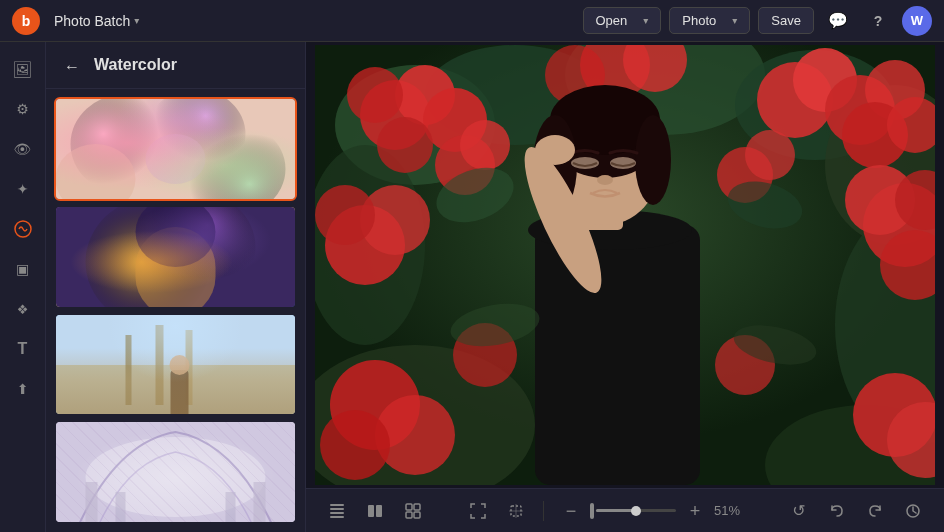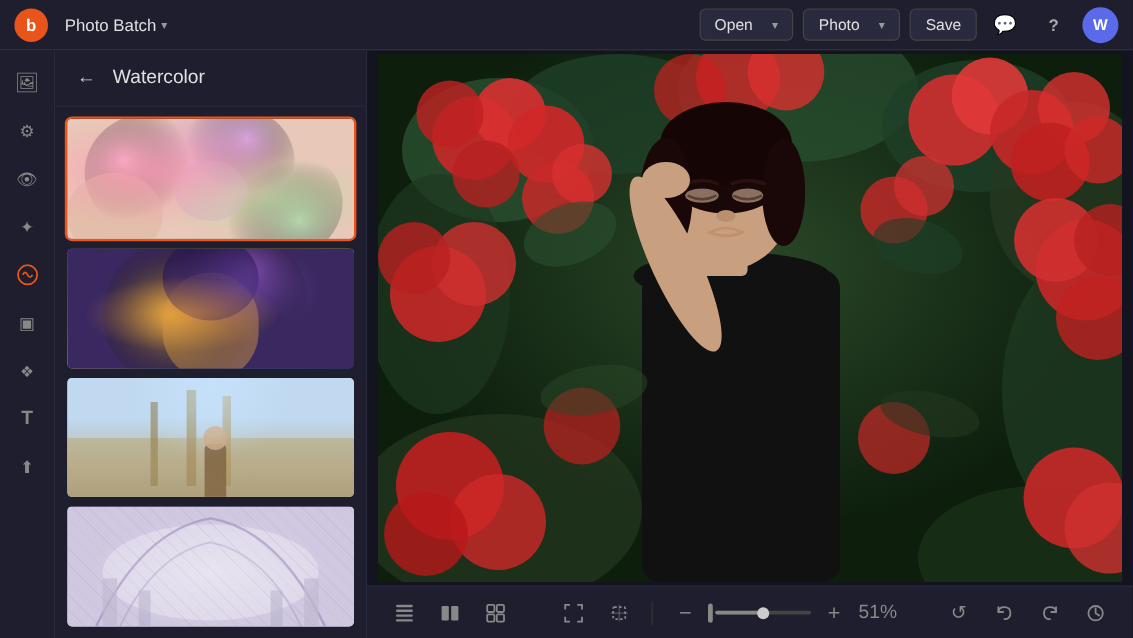--- a/index.html
+++ b/index.html
@@ -142,21 +142,21 @@
     }
     .back-btn {
       color: #ccc;
       cursor: pointer;
       font-size: 16px;
       padding: 2px 4px;
       border-radius: 3px;
     }
     .panel-title {
       font-size: 16px;
-      font-weight: 400;
+      font-weight: 700;
       color: #e0e0e0;
     }
 
     .effects-list {
       flex: 1;
       overflow-y: auto;
       padding: 8px;
       display: flex;
       flex-direction: column;
       gap: 4px;
@@ -307,24 +307,24 @@
       position: absolute;
       top: 50%;
       left: 50%;
       transform: translate(-50%, -50%);
       width: 10px;
       height: 10px;
       background: #ccc;
       border-radius: 50%;
     }
     .zoom-label {
-      font-size: 16px;
+      font-size: 13px;
       color: #888;
       min-width: 35px;
-      text-align: center;
+      text-align: left;
     }
 
     .toolbar-separator {
       width: 1px;
       height: 20px;
       background: #333;
       margin: 0 4px;
     }
   </style>
 </head>

